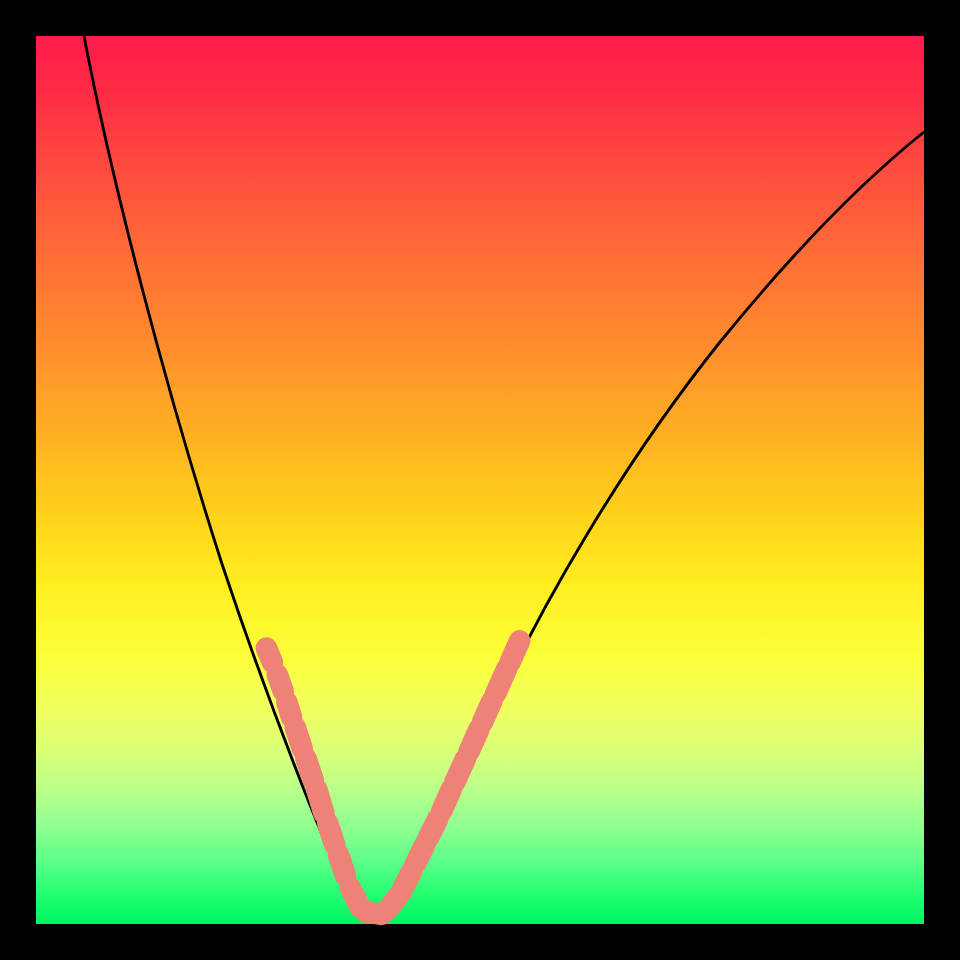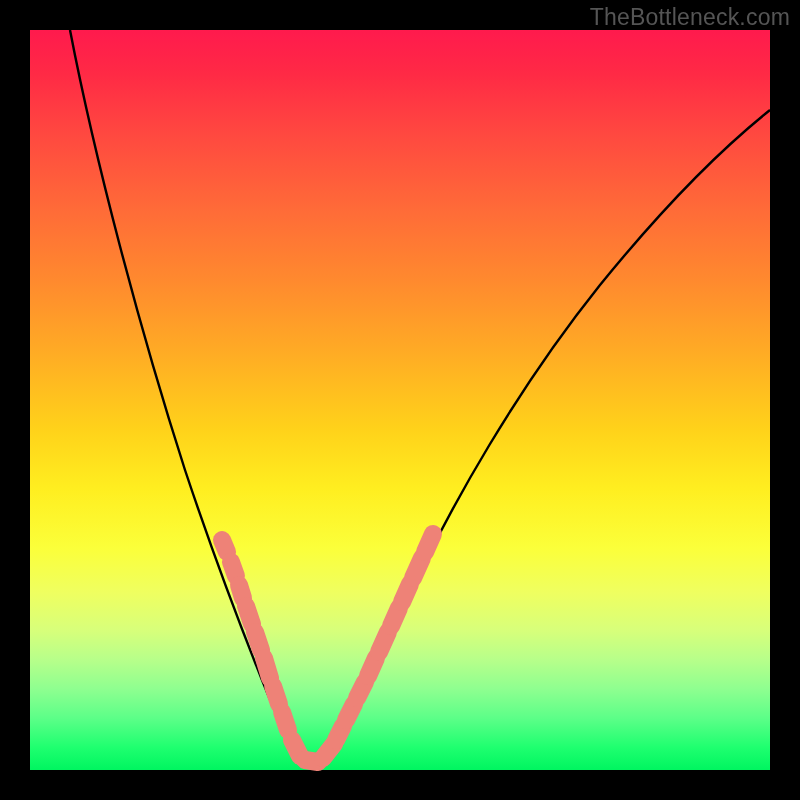--- a/index.html
+++ b/index.html
@@ -103,15 +103,14 @@
       <path d="M 357 698 L 365 682"></path>
       <path d="M 368 676 L 376 658"></path>
       <path d="M 379 652 L 388 632"></path>
       <path d="M 391 626 L 399 608"></path>
       <path d="M 402 602 L 410 584"></path>
       <path d="M 413 578 L 422 558"></path>
       <path d="M 425 552 L 433 534"></path>
     </g>
   </svg>
 
-  <div class="watermark">TheBottleneck.com</div>
 
 </div>
 
 </body></html>

